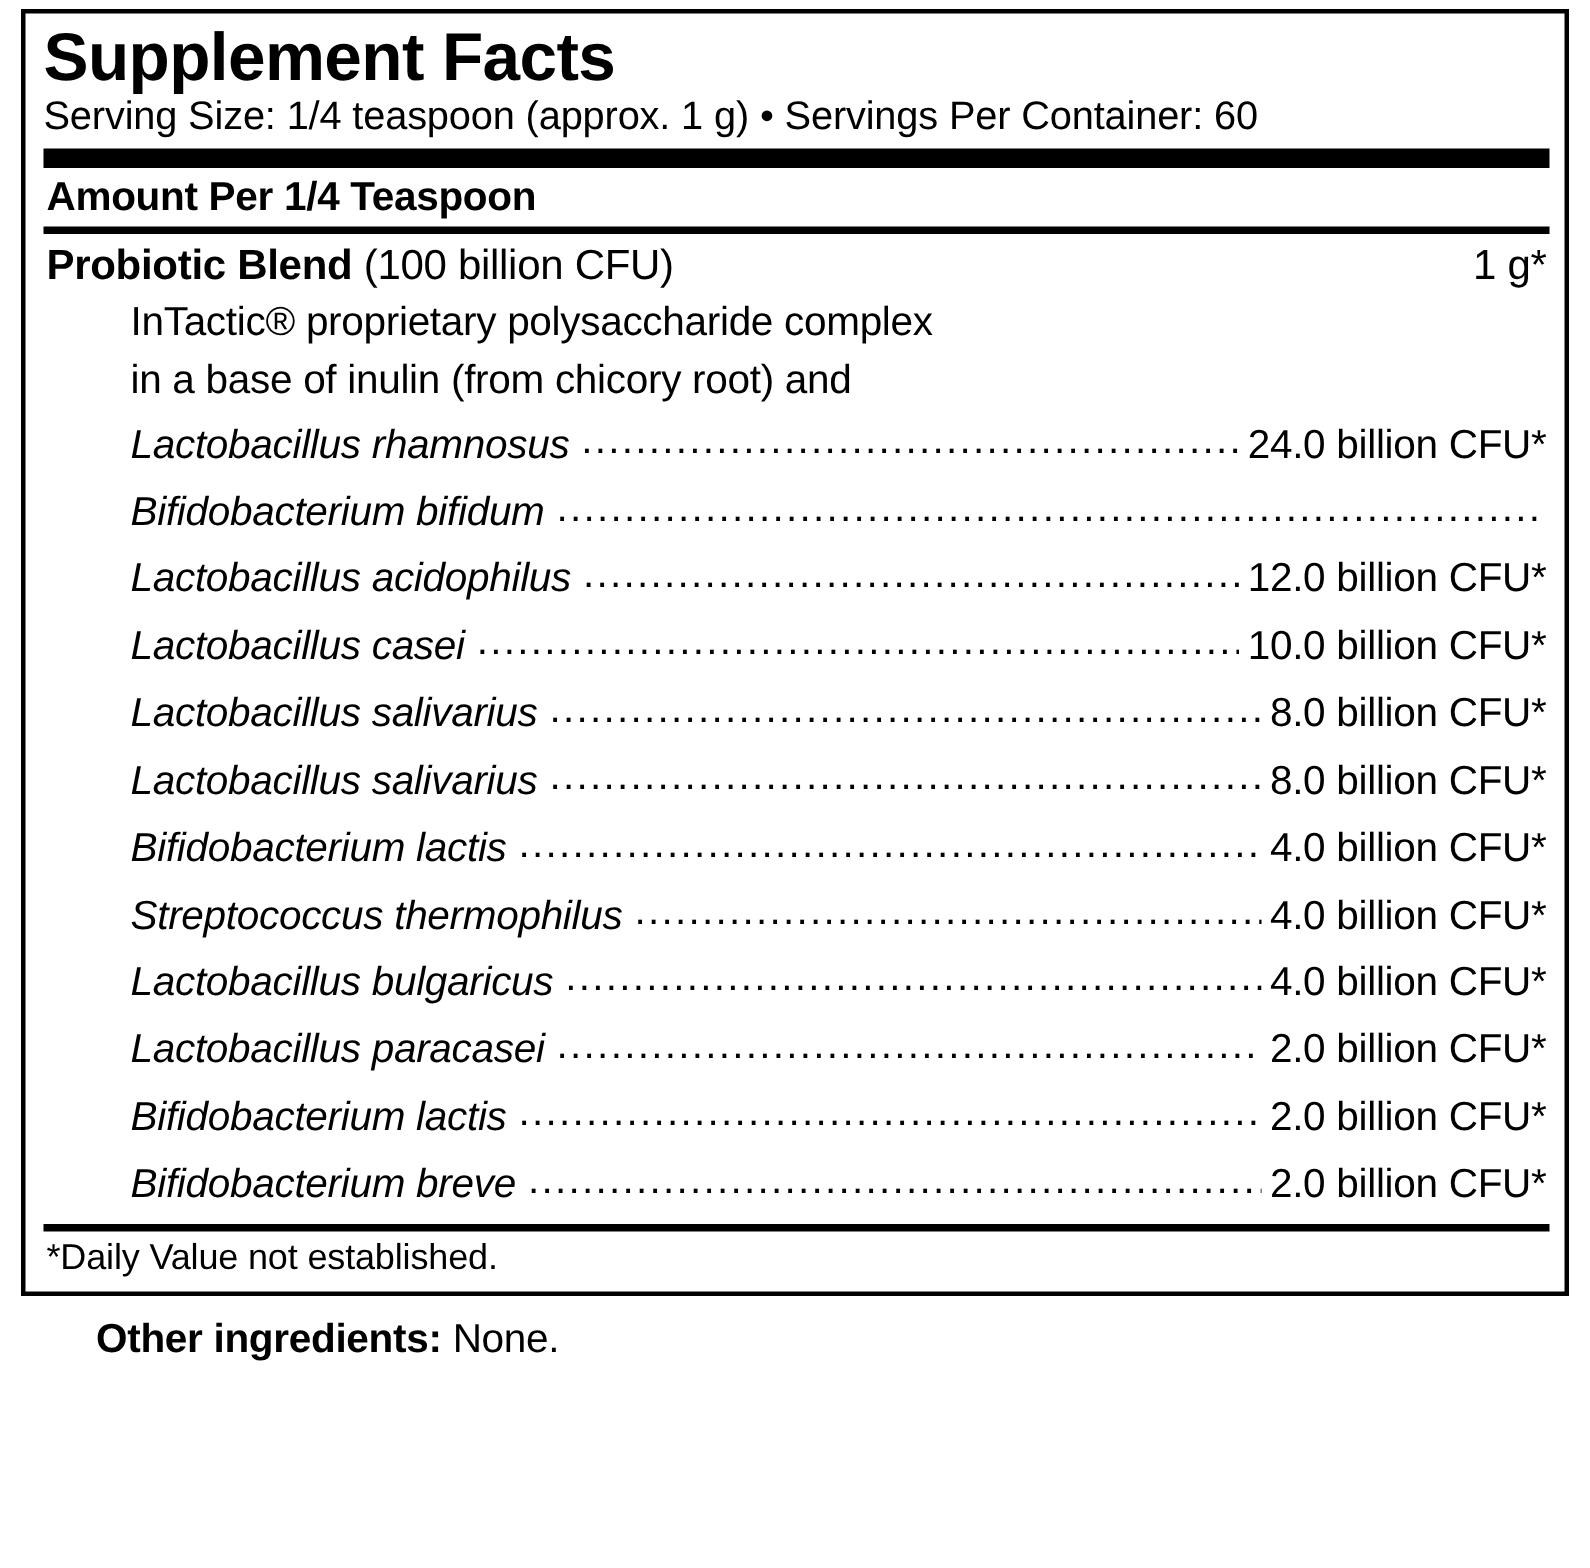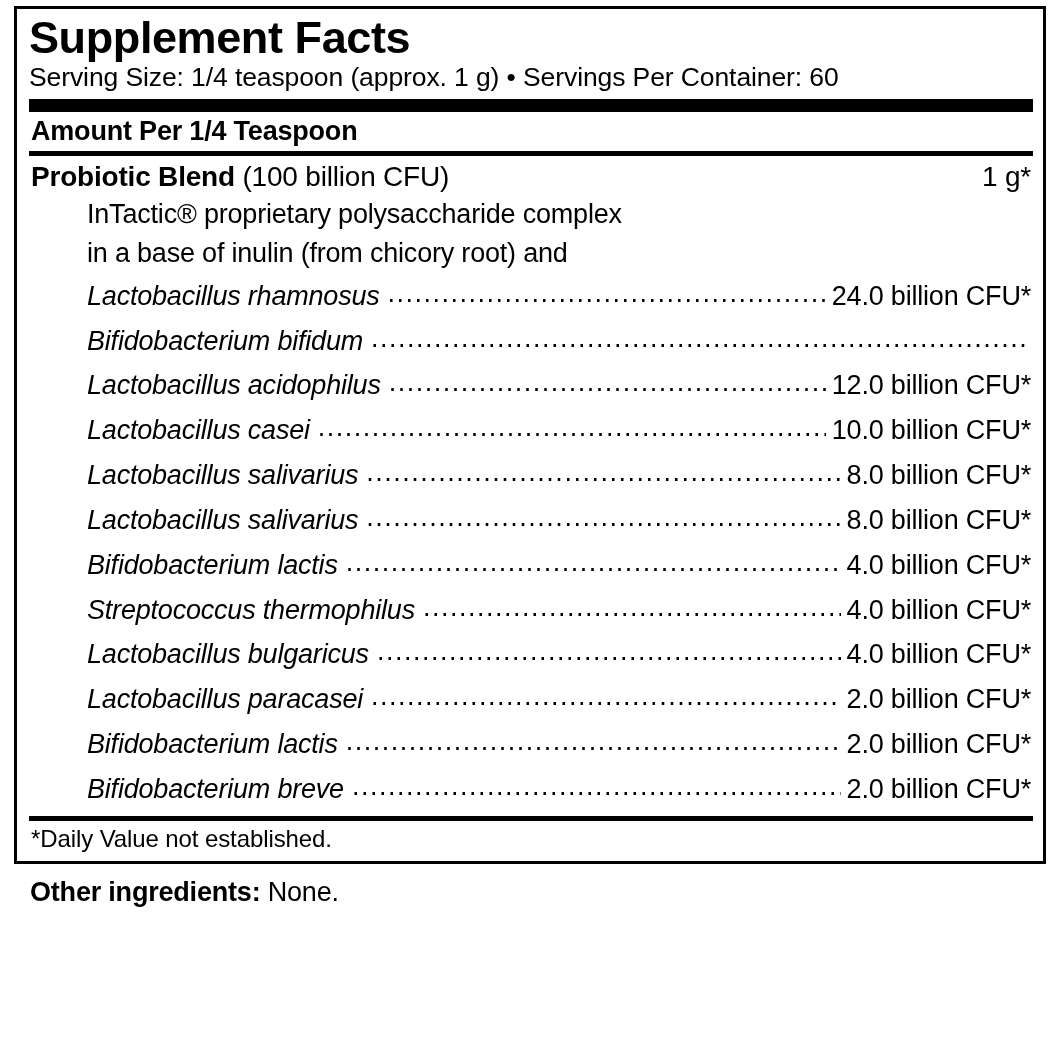--- a/index.html
+++ b/index.html
@@ -123,20 +123,21 @@
     letter-spacing: -0.1px;
   }
   .other-ing {
     font-size: 27px;
     line-height: 1.2;
     margin: 12px 0 0 16px;
     letter-spacing: -0.2px;
   }
   .other-ing .label {
     font-weight: bold;
+    margin-left: 34px;
   }
 </style>
 </head>
 <body>
 
 <div class="panel">
   <div class="outer-box">
 
     <div class="title">Supplement Facts</div>
 

